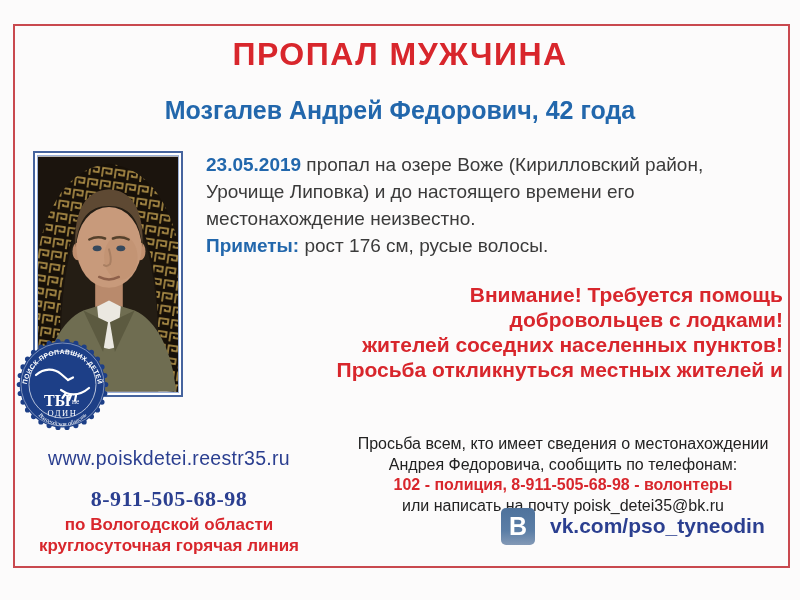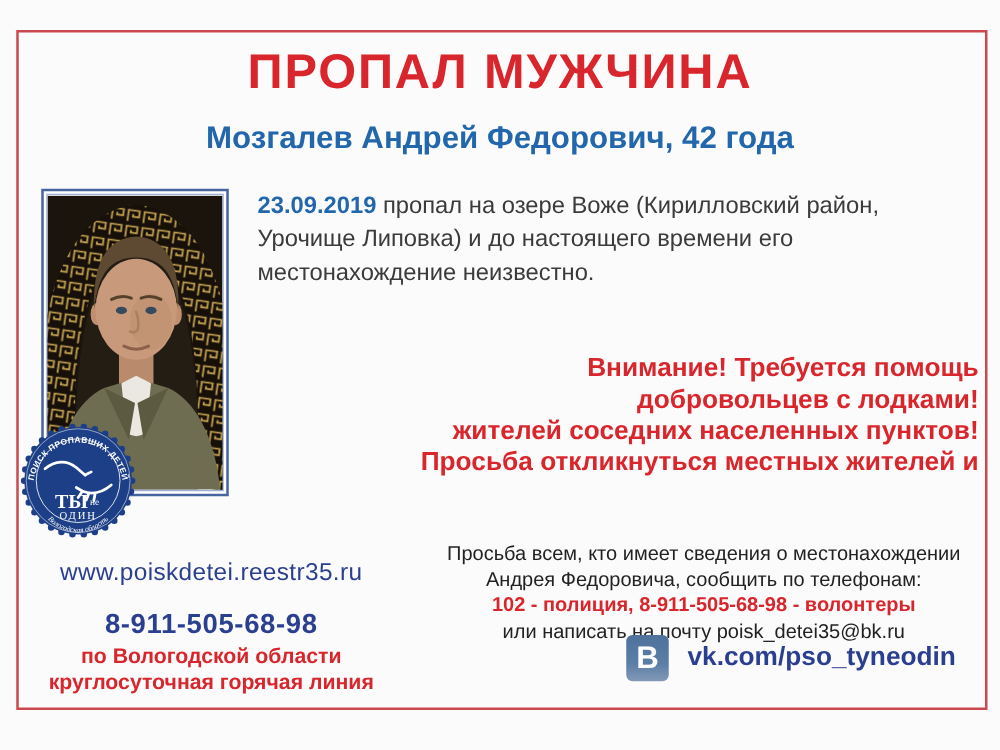--- a/index.html
+++ b/index.html
@@ -9,21 +9,21 @@
     font-family:"Liberation Sans",sans-serif;
     -webkit-font-smoothing:antialiased;
   }
   .poster{position:relative;width:800px;height:600px;overflow:hidden;}
   .frame{
     position:absolute;left:13px;top:24px;width:773px;height:540px;
     border:2px solid var(--border-red);
   }
   .title{
     position:absolute;left:0;top:36px;width:800px;text-align:center;
-    font-size:39px;font-weight:bold;letter-spacing:1.5px;color:var(--accent-red);
+    font-size:32px;font-weight:bold;letter-spacing:1.5px;color:var(--accent-red);
   }
   .subtitle{
     position:absolute;left:0;top:96px;width:800px;text-align:center;
     font-size:25px;font-weight:bold;color:var(--steel-blue);
   }
   .photo-frame{
     position:absolute;left:33px;top:151px;width:142px;height:238px;
     border:2px solid #46649e;padding:2px;background:#fff;
   }
   .photo-frame svg{display:block;border:1px solid #9cb0d6;box-sizing:border-box;}
@@ -41,21 +41,21 @@
     position:absolute;left:338px;top:410px;width:450px;text-align:center;
     font-size:16px;line-height:20.5px;color:#222;margin-top:24px;
   }
   .contact .phones{font-weight:bold;color:var(--accent-red);}
   .website{
     position:absolute;left:18px;top:447px;width:302px;text-align:center;
     font-size:19.5px;font-weight:normal;color:var(--navy-blue);letter-spacing:0.3px;
   }
   .phone{
     position:absolute;left:18px;top:486px;width:302px;text-align:center;
-    font-size:22px;font-weight:bold;color:var(--navy-blue);letter-spacing:0.5px;
+    font-size:22px;font-weight:bold;color:var(--navy-blue);letter-spacing:0.5px;font-family:Liberation Serif, serif;
   }
   .hotline{
     position:absolute;left:18px;top:514px;width:302px;text-align:center;
     font-size:17px;line-height:21px;font-weight:bold;color:var(--accent-red);
   }
   .vk{
     position:absolute;left:501px;top:506px;height:40px;
     display:flex;align-items:center;gap:15px;
   }
   .vk-icon{
@@ -164,23 +164,24 @@
       <path d="M50,55 l-3.5,5 M55,57 l-2,5 M60,57.5 l-1,5"></path>
     </g>
     <g>
       <text class="serif" x="28" y="68" font-size="16" font-weight="bold" fill="#ffffff">ТЫ</text>
       <text class="serif" x="56" y="66" font-size="7.5" fill="#ffffff">не</text>
       <text class="serif" x="46.5" y="77.5" font-size="8.5" text-anchor="middle" letter-spacing="1.5" fill="#ffffff">ОДИН</text>
     </g>
   </svg>
 
   <div class="desc">
-    <div><span class="pfx">23.09.2019</span><span> пропал на озере Воже (Кирилловский район,</span></div>
+    <div><span class="pfx">23.05.2019</span><span> пропал на озере Воже (Кирилловский район,</span></div>
     <div><span>Урочище Липовка) и до настоящего времени его</span></div>
     <div><span>местонахождение неизвестно.</span></div>
+    <div><span class="pfx">Приметы:</span><span> рост 176 см, русые волосы.</span></div>
   </div>
 
   <div class="attention">
     <div>Внимание! Требуется помощь</div>
     <div>добровольцев с лодками!</div>
     <div>жителей соседних населенных пунктов!</div>
     <div>Просьба откликнуться местных жителей и</div>
   </div>
 
   <div class="contact">

